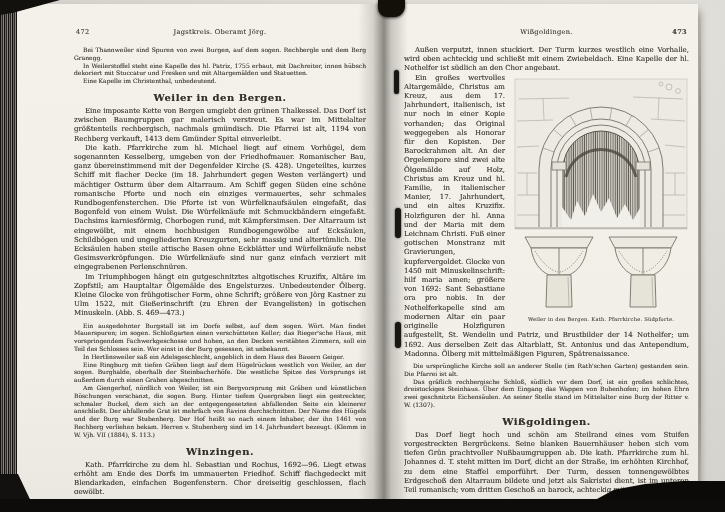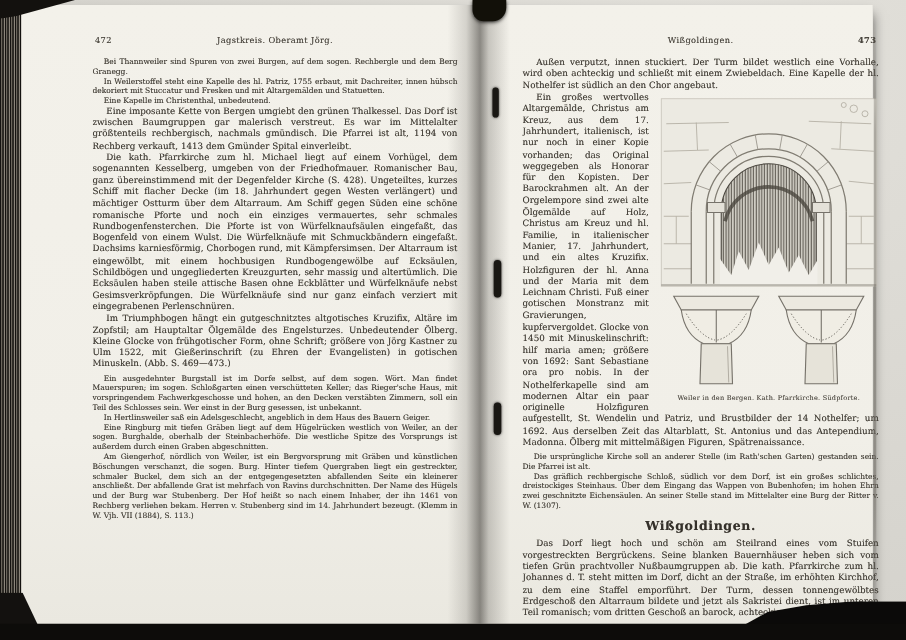--- a/index.html
+++ b/index.html
@@ -15,21 +15,21 @@
     box-shadow:0 7px 9px rgba(10,9,8,.55);
   }
   .gutter {
     position:absolute; left:358px; top:4px; width:50px; height:495px; z-index:2;
     background:linear-gradient(90deg, rgba(25,22,18,0) 0%, rgba(25,22,18,.14) 30%,
       rgba(25,22,18,.48) 52%, rgba(25,22,18,.20) 66%, rgba(25,22,18,0) 100%);
   }
   .text-col { position:absolute; top:28px; z-index:3; color:#403c35;
     text-shadow:0 0 .4px rgba(64,58,50,.55); }
   .text-left  { left:74px;  width:292px; height:466px; overflow:hidden; }
-  .text-right { left:404px; width:285px; height:466px; overflow:hidden;margin-left:14px; }
+  .text-right { left:404px; width:285px; height:466px; overflow:hidden; }
   .pagehead { position:relative; height:11px; margin-bottom:7px; font-size:6.6px;
     color:#4a463f; text-align:center; letter-spacing:.3px; }
   .pnum-left  { position:absolute; left:2px;  top:0; }
   .pnum-right { position:absolute; right:2px; top:0;font-weight:bold; }
   p { margin:0; }
   .bodyp { font-size:7px; line-height:9.2px; text-align:justify; text-indent:11px; }
   .smallp { font-size:6px; line-height:7.8px; text-align:justify; text-indent:9px; color:#45413a; }
   .fm { margin-top:1px; }
   .heading { font-size:10px; font-weight:bold; text-align:center; letter-spacing:.5px;
     margin:7px 0 4px; color:#34302a; }
@@ -69,36 +69,39 @@
   <div class="gutter"></div>
 
   <div class="text-col text-left">
     <div class="pagehead">
       <span class="pnum-left">472</span>
       <span>Jagstkreis. Oberamt Jörg.</span>
     </div>
     <p class="smallp fm">Bei Thannweiler sind Spuren von zwei Burgen, auf dem sogen. Rechbergle und dem Berg Granegg.</p>
     <p class="smallp">In Weilerstoffel steht eine Kapelle des hl. Patriz, 1755 erbaut, mit Dachreiter, innen hübsch dekoriert mit Stuccatur und Fresken und mit Altargemälden und Statuetten.</p>
     <p class="smallp">Eine Kapelle im Christenthal, unbedeutend.</p>
+    <h2 class="heading">Weiler in den Bergen.</h2>
     <p class="bodyp">Eine imposante Kette von Bergen umgiebt den grünen Thalkessel. Das Dorf ist zwischen Baumgruppen gar malerisch verstreut. Es war im Mittelalter größtenteils rechbergisch, nachmals gmündisch. Die Pfarrei ist alt, 1194 von Rechberg verkauft, 1413 dem Gmünder Spital einverleibt.</p>
     <p class="bodyp">Die kath. Pfarrkirche zum hl. Michael liegt auf einem Vorhügel, dem sogenannten Kesselberg, umgeben von der Friedhofmauer. Romanischer Bau, ganz übereinstimmend mit der Degenfelder Kirche (S. 428). Ungeteiltes, kurzes Schiff mit flacher Decke (im 18. Jahrhundert gegen Westen verlängert) und mächtiger Ostturm über dem Altarraum. Am Schiff gegen Süden eine schöne romanische Pforte und noch ein einziges vermauertes, sehr schmales Rundbogenfensterchen. Die Pforte ist von Würfelknaufsäulen eingefaßt, das Bogenfeld von einem Wulst. Die Würfelknäufe mit Schmuckbändern eingefaßt. Dachsims karniesförmig, Chorbogen rund, mit Kämpfersimsen. Der Altarraum ist eingewölbt, mit einem hochbusigen Rundbogengewölbe auf Ecksäulen, Schildbögen und ungegliederten Kreuzgurten, sehr massig und altertümlich. Die Ecksäulen haben steile attische Basen ohne Eckblätter und Würfelknäufe nebst Gesimsverkröpfungen. Die Würfelknäufe sind nur ganz einfach verziert mit eingegrabenen Perlenschnüren.</p>
     <p class="bodyp">Im Triumphbogen hängt ein gutgeschnitztes altgotisches Kruzifix, Altäre im Zopfstil; am Hauptaltar Ölgemälde des Engelsturzes. Unbedeutender Ölberg. Kleine Glocke von frühgotischer Form, ohne Schrift; größere von Jörg Kastner zu Ulm 1522, mit Gießerinschrift (zu Ehren der Evangelisten) in gotischen Minuskeln. (Abb. S. 469—473.)</p>
     <div class="gap"></div>
     <p class="smallp">Ein ausgedehnter Burgstall ist im Dorfe selbst, auf dem sogen. Wört. Man findet Mauerspuren; im sogen. Schloßgarten einen verschütteten Keller; das Rieger'sche Haus, mit vorspringendem Fachwerkgeschosse und hohen, an den Decken verstäbten Zimmern, soll ein Teil des Schlosses sein. Wer einst in der Burg gesessen, ist unbekannt.</p>
     <p class="smallp">In Hertlinsweiler saß ein Adelsgeschlecht, angeblich in dem Haus des Bauern Geiger.</p>
     <p class="smallp">Eine Ringburg mit tiefen Gräben liegt auf dem Hügelrücken westlich von Weiler, an der sogen. Burghalde, oberhalb der Steinbacherhöfe. Die westliche Spitze des Vorsprungs ist außerdem durch einen Graben abgeschnitten.</p>
     <p class="smallp">Am Giengerhof, nördlich von Weiler, ist ein Bergvorsprung mit Gräben und künstlichen Böschungen verschanzt, die sogen. Burg. Hinter tiefem Quergraben liegt ein gestreckter, schmaler Buckel, dem sich an der entgegengesetzten abfallenden Seite ein kleinerer anschließt. Der abfallende Grat ist mehrfach von Ravins durchschnitten. Der Name des Hügels und der Burg war Stubenberg. Der Hof heißt so nach einem Inhaber, der ihn 1461 von Rechberg verliehen bekam. Herren v. Stubenberg sind im 14. Jahrhundert bezeugt. (Klemm in W. Vjh. VII (1884), S. 113.)</p>
+    <h2 class="heading">Winzingen.</h2>
+    <p class="bodyp">Kath. Pfarrkirche zu dem hl. Sebastian und Rochus, 1692—96. Liegt etwas erhöht am Ende des Dorfs im ummauerten Friedhof. Schiff flachgedeckt mit Blendarkaden, einfachen Bogenfenstern. Chor dreiseitig geschlossen, flach gewölbt.</p>
   </div>
 
   <div class="text-col text-right">
     <div class="pagehead">
       <span>Wißgoldingen.</span>
       <span class="pnum-right">473</span>
     </div>
-    <p class="bodyp">Außen verputzt, innen stuckiert. Der Turm bildet westlich eine Vorhalle, wird oben achteckig und schließt mit einem Zwiebeldach. Eine Kapelle der hl. Nothelfer ist südlich an den Chor angebaut.</p>
+    <p class="bodyp">Außen verputzt, innen stuckiert. Der Turm kurzes westlich eine Vorhalle, wird oben achteckig und schließt mit einem Zwiebeldach. Eine Kapelle der hl. Nothelfer ist südlich an den Chor angebaut.</p>
 
     <figure class="portal-figure">
       <svg width="176" height="232" viewBox="0 0 176 232" xmlns="http://www.w3.org/2000/svg">
         <defs>
           <pattern id="hatch" width="2.2" height="4" patternUnits="userSpaceOnUse">
             <rect width="2.2" height="4" fill="#d4d1c8"></rect>
             <line x1="1" y1="0" x2="1" y2="4" stroke="#5a564e" stroke-width="0.85"></line>
           </pattern>
         </defs>
 

